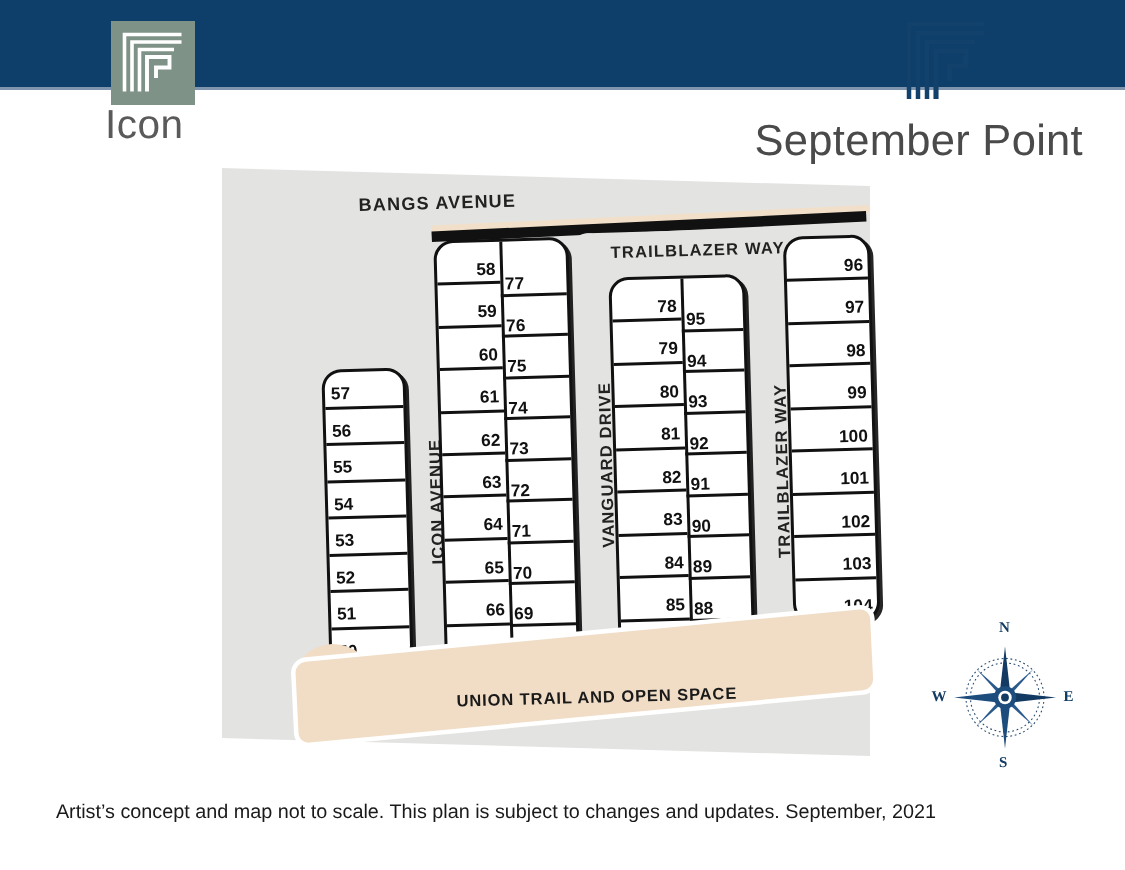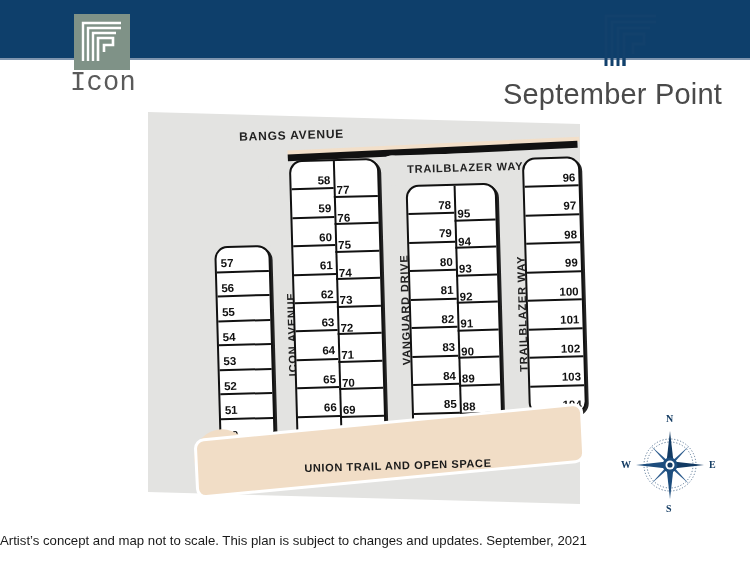--- a/index.html
+++ b/index.html
@@ -26,21 +26,21 @@
     position:absolute;left:74px;top:14px;width:56px;height:56px;
   }
   #icon-logo-box{
     position:absolute;left:0;top:0;width:56px;height:56px;
     background:#7f9287;
   }
   #icon-logo-wrap svg{position:absolute;left:0;top:0;}
   #icon-logo-text{
     position:absolute;left:70px;top:68px;
     font-size:27px;color:#5a5a5a;letter-spacing:.3px;
-    font-family:Liberation Mono, monospace;font-weight:400;
+    font-family:Liberation Sans, sans-serif;font-weight:400;
   }
 
   
   #fp-logo-wrap{
     position:absolute;left:600px;top:10px;width:62px;height:62px;
   }
   #fp-logo-text{
     position:absolute;right:28px;top:78px;
     font-size:29px;color:#4a4a4a;letter-spacing:.2px;
     font-family:"Liberation Sans", sans-serif;font-weight:400;
@@ -154,21 +154,21 @@
     position:absolute;left:620px;top:415px;width:100px;height:100px;
   }
   .compass-letter{
     position:absolute;font-size:10px;font-weight:bold;color:#143c63;
     font-family:"Liberation Serif", serif;
   }
 
   
   #footer-note{
     position:absolute;left:0;top:533px;width:624px;
-    text-align:left;
+    text-align:right;
     font-size:13.2px;color:#1a1a1a;
     font-family:"Liberation Sans", sans-serif;
   }
 </style>
 </head>
 <body>
 
 <div id="header-band" data-name="header-band"></div>
 <div id="header-band-edge" data-name="header-band-edge"></div>
 

